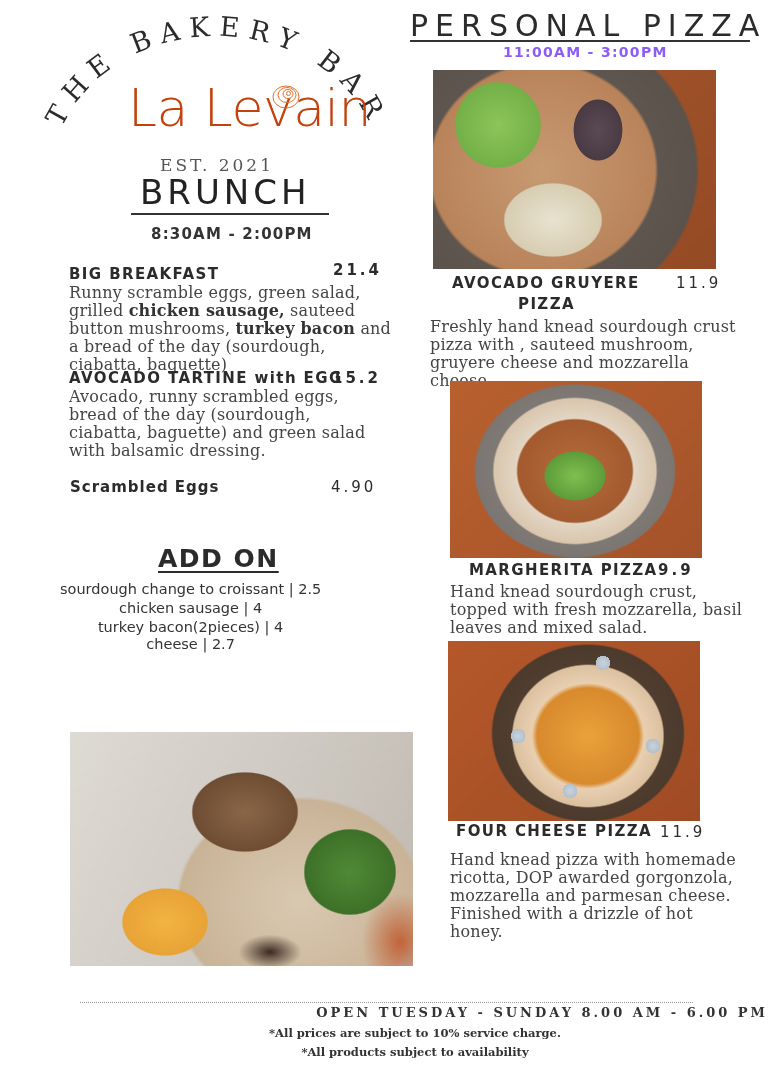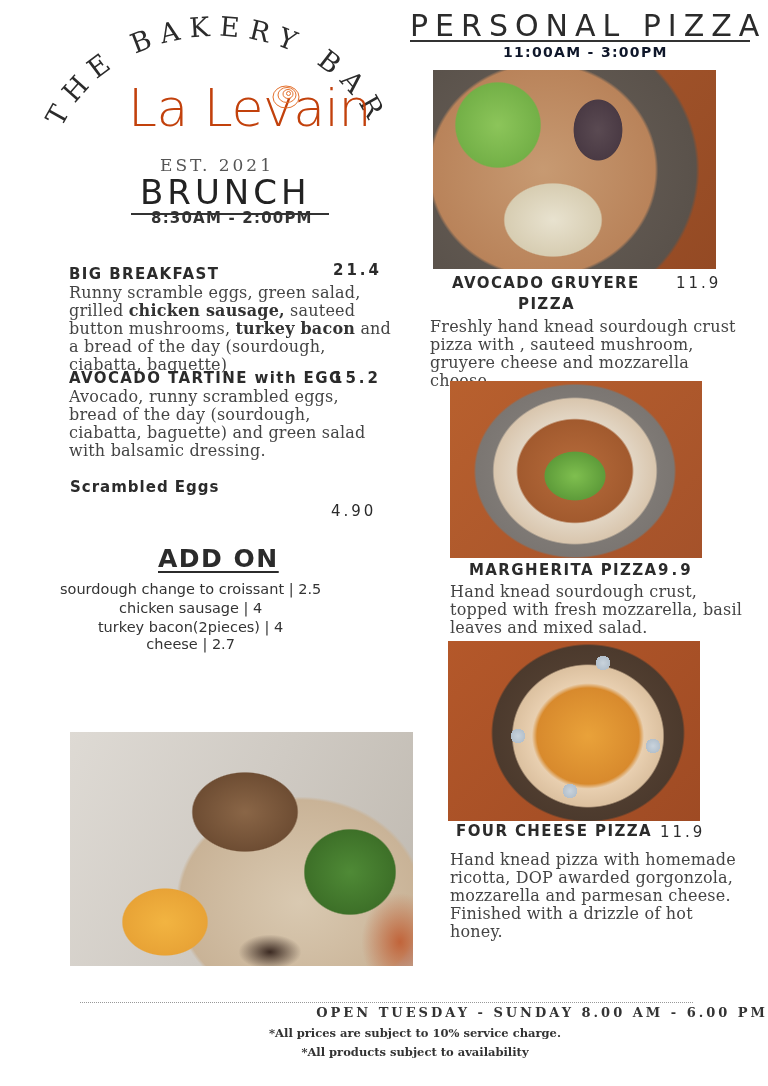--- a/index.html
+++ b/index.html
@@ -10,21 +10,21 @@
   .abs { position:absolute; }
   
   .arc-text { font-family:"DejaVu Serif", serif; fill:#2b2b2b; font-size:27px; letter-spacing:9px; }
   .logo-word {
     left:128px; top:78px; font-family:"DejaVu Sans", sans-serif; font-weight:300;
     font-size:52px; color:#c2410c; letter-spacing:-0.5px; line-height:60px;
   }
   .est { left:160px; top:155px; font-family:"DejaVu Serif", serif; font-size:17px; letter-spacing:3px; color:#555; }
   .brunch { left:140px; top:172px; font-size:34px; letter-spacing:4px; color:#222; font-family:"DejaVu Sans", sans-serif; }
   .brunch-rule { left:131px; top:213px; width:198px; height:2px; background:#333; }
-  .brunch-time { left:151px; top:209px; font-weight:bold; font-size:15px; letter-spacing:1.2px; color:#333; }
+  .brunch-time { left:151px; top:225px; font-weight:bold; font-size:15px; letter-spacing:1.2px; color:#333; }
 
   .item-title { font-weight:bold; font-size:15px; letter-spacing:1.4px; color:#2b2b2b; }
   .item-price { font-size:15px; letter-spacing:3px; color:#2b2b2b; font-weight:bold; }
   .desc { font-family:"DejaVu Serif", serif; font-size:16px; line-height:18px; color:#444; letter-spacing:0.2px; }
   .desc b { color:#333; }
 
   .addon-title { left:158px; top:544px; font-size:25px; font-weight:bold; letter-spacing:1.5px; color:#2b2b2b; text-decoration:underline; text-underline-offset:4px; text-decoration-thickness:2px; }
   .addon-list { left:60px; top:580px; font-size:14.5px; color:#333; line-height:19px;text-align:center; }
   .addon-list div { white-space:nowrap; }
 
@@ -66,21 +66,21 @@
       radial-gradient(circle 9px at 155px 22px, #c9d3dc 0%, #b3c0cc 80%, transparent 82%),
       radial-gradient(circle 9px at 205px 105px, #c9d3dc 0%, #b3c0cc 80%, transparent 82%),
       radial-gradient(circle 9px at 122px 150px, #c9d3dc 0%, #b3c0cc 80%, transparent 82%),
       radial-gradient(ellipse 85px 80px at 140px 95px, #e9a23a 0%, #d88a2d 60%, #e8cfb0 66%, #dcc1a0 88%, transparent 90%),
       radial-gradient(ellipse 100px 92px at 140px 92px, #5e4a3a 0%, #4c3a2d 95%, transparent 97%),
       linear-gradient(135deg, #b4582a 0%, #9f4b24 100%);
   }
 
   .pizza-header { left:410px; top:8px; font-size:30px; letter-spacing:7px; color:#2b2b2b; font-family:"DejaVu Sans", sans-serif; }
   .pizza-rule { left:410px; top:40px; width:340px; height:2px; background:#333; }
-  .pizza-time { left:503px; top:44px; font-size:14px; font-weight:bold; letter-spacing:1.3px; color:#0f172a; }
+  .pizza-time { left:503px; top:44px; font-size:14px; font-weight:bold; letter-spacing:1.3px; color:#8b5cf6; }
 
   .footer-rule { left:80px; top:1002px; width:613px; height:0; border-top:1px dotted #999; }
   .footer-open { left:0; width:768px; top:1005px; text-align:right; font-family:"DejaVu Serif", serif; font-size:13px; font-weight:bold; letter-spacing:3px; color:#333; }
   .footer-note { left:0; width:768px; text-align:center; font-family:"DejaVu Serif", serif; font-size:11.5px; font-weight:bold; color:#333;padding-left:31px; }
 </style>
 </head>
 <body>
 
 <svg class="abs" style="left:0;top:0" width="420" height="160" viewBox="0 0 420 160">
   <defs>
@@ -105,21 +105,21 @@
 
 <div class="abs item-title" style="left:69px;top:265px">BIG BREAKFAST</div>
 <div class="abs item-price" style="left:333px;top:261px">21.4</div>
 <div class="abs desc" style="left:69px;top:284px;width:330px"><span>Runny scramble eggs, green salad, grilled </span><b>chicken sausage,</b><span> sauteed button mushrooms, </span><b>turkey bacon</b><span> and a bread of the day (sourdough, ciabatta, baguette)</span></div>
 
 <div class="abs item-title" style="left:69px;top:369px">AVOCADO TARTINE with EGG</div>
 <div class="abs item-price" style="left:332px;top:369px">15.2</div>
 <div class="abs desc" style="left:69px;top:388px;width:318px">Avocado, runny scrambled eggs, bread of the day (sourdough, ciabatta, baguette) and green salad with balsamic dressing.</div>
 
 <div class="abs item-title" style="left:70px;top:478px;letter-spacing:1px">Scrambled Eggs</div>
-<div class="abs item-price" style="left:331px;top:502px;font-weight:normal">4.90</div>
+<div class="abs item-price" style="left:331px;top:478px;font-weight:normal">4.90</div>
 
 <div class="abs addon-title">ADD ON</div>
 <div class="abs addon-list">
   <div>sourdough change to croissant | 2.5</div>
   <div>chicken sausage | 4</div>
   <div>turkey bacon(2pieces) | 4</div>
   <div style="line-height:15px">cheese | 2.7</div>
 </div>
 
 <div class="abs photo p-breakfast"></div>

